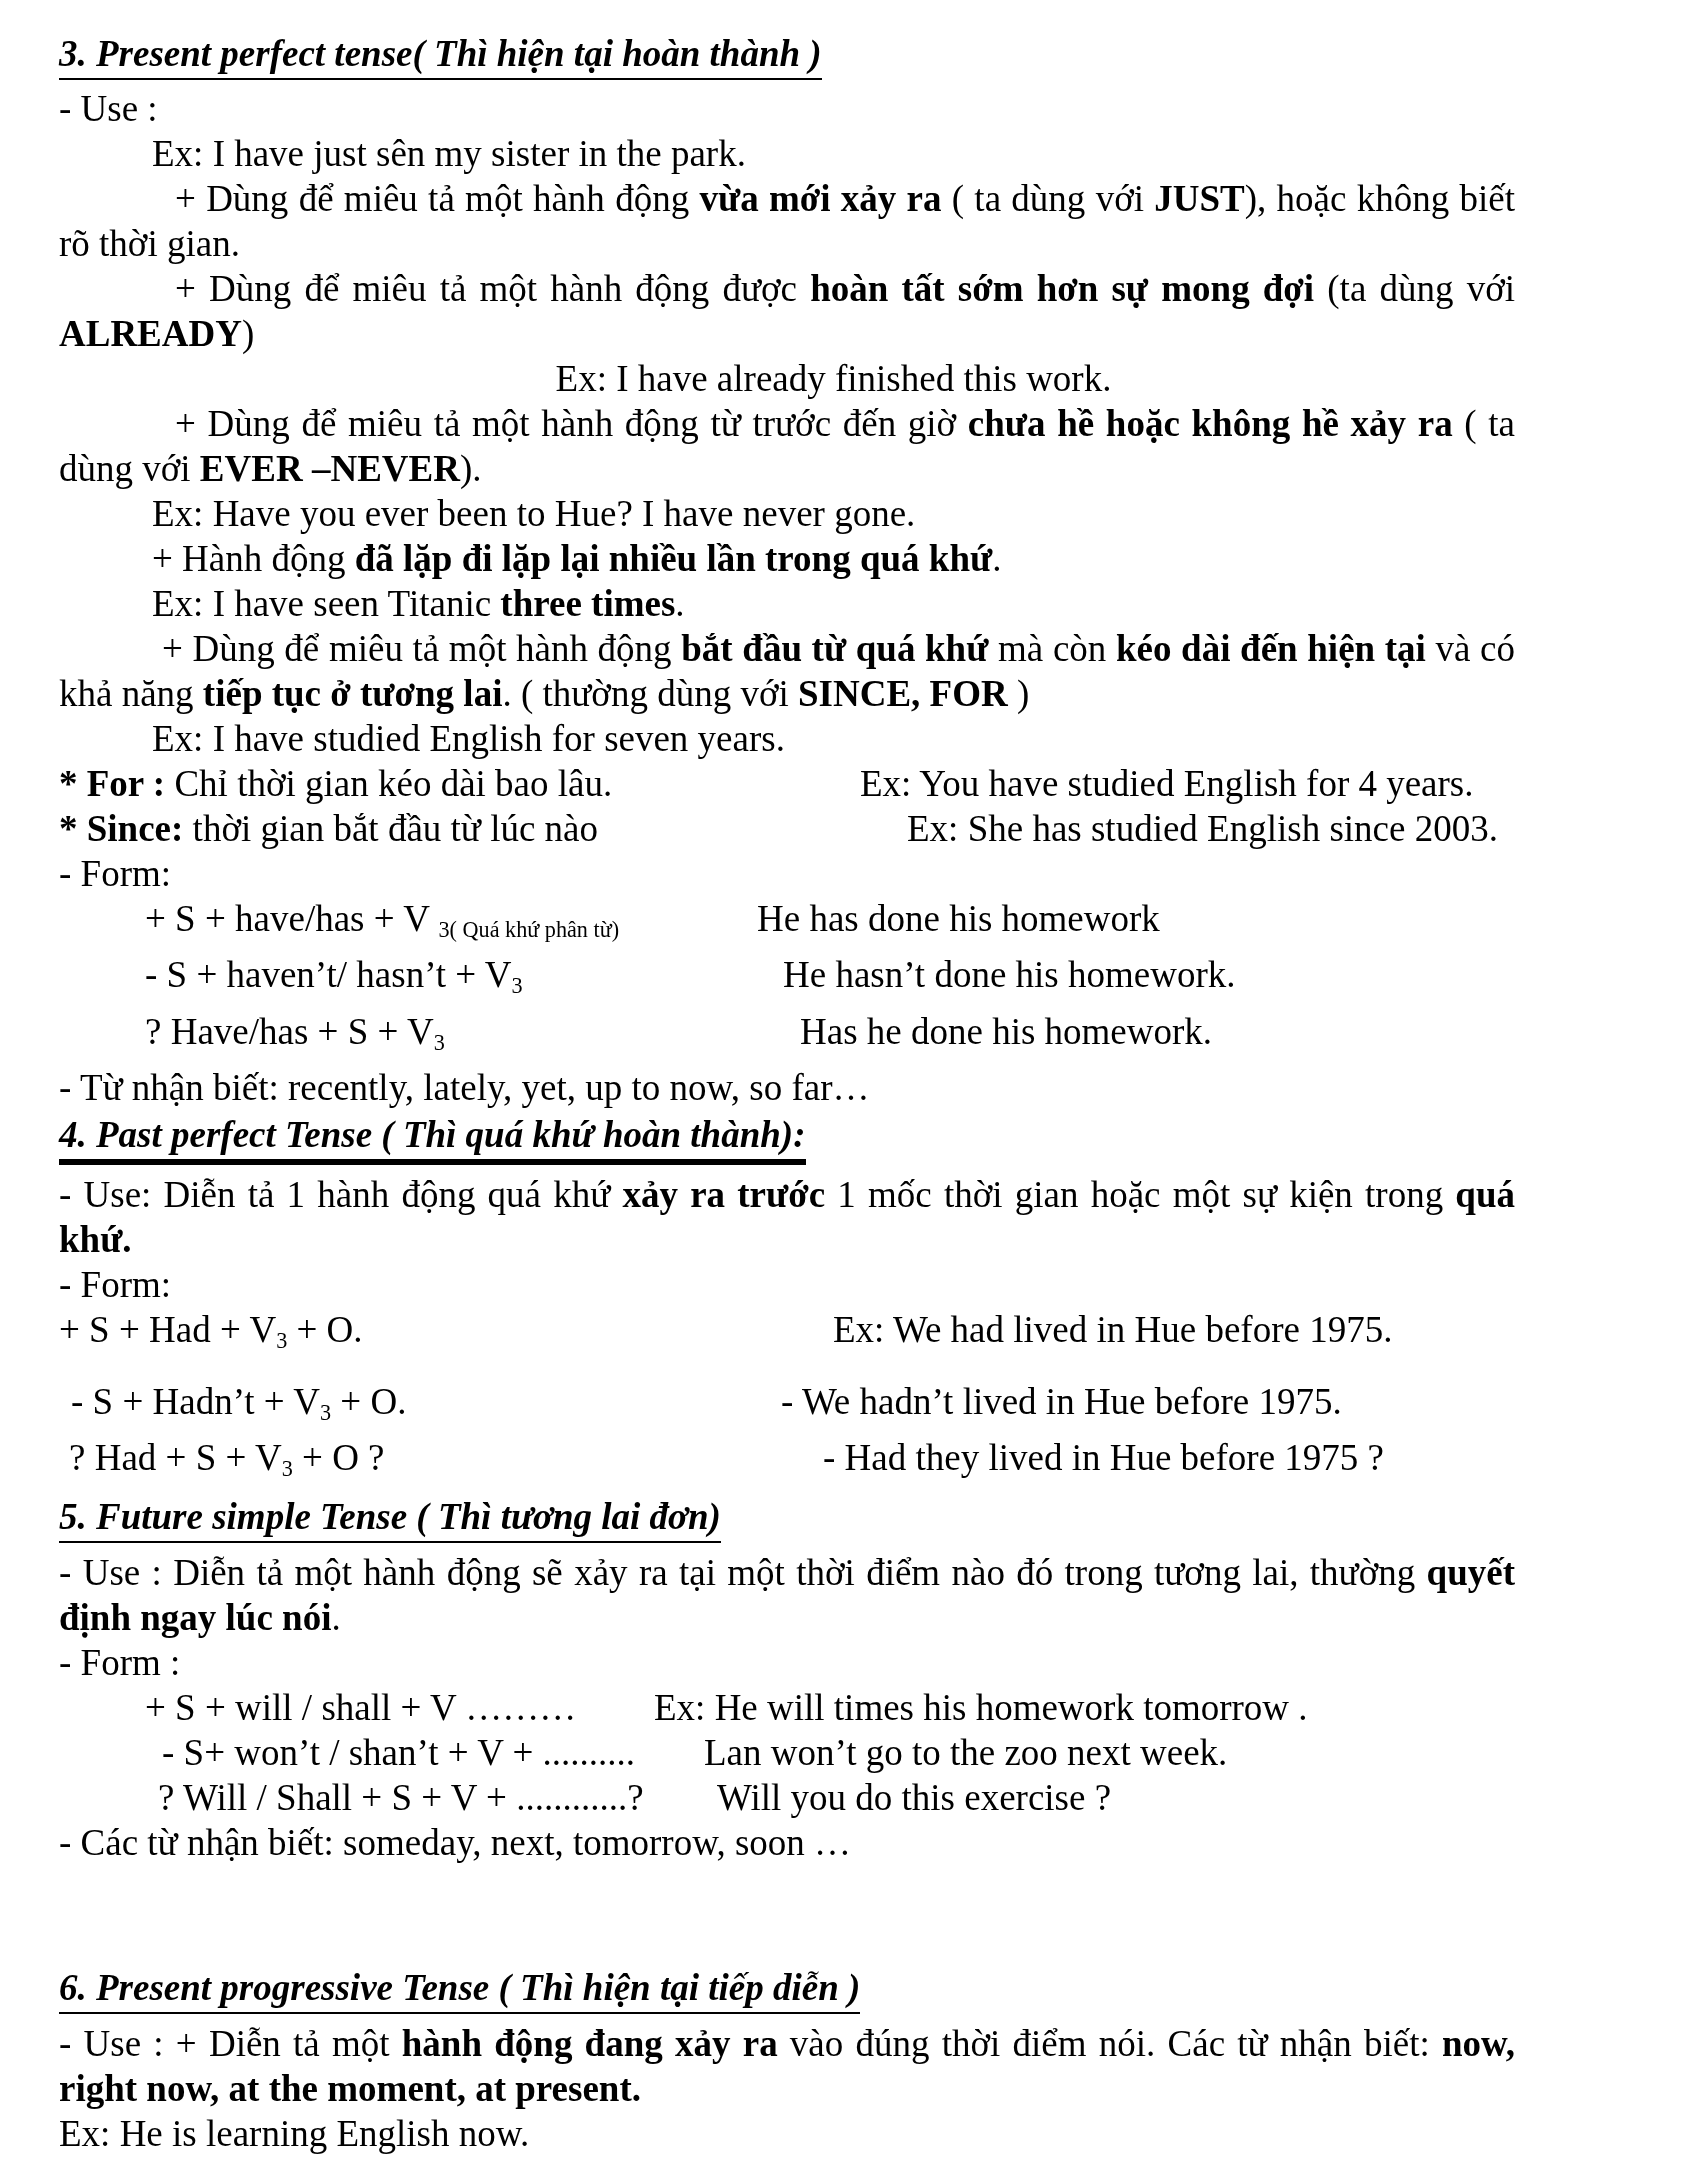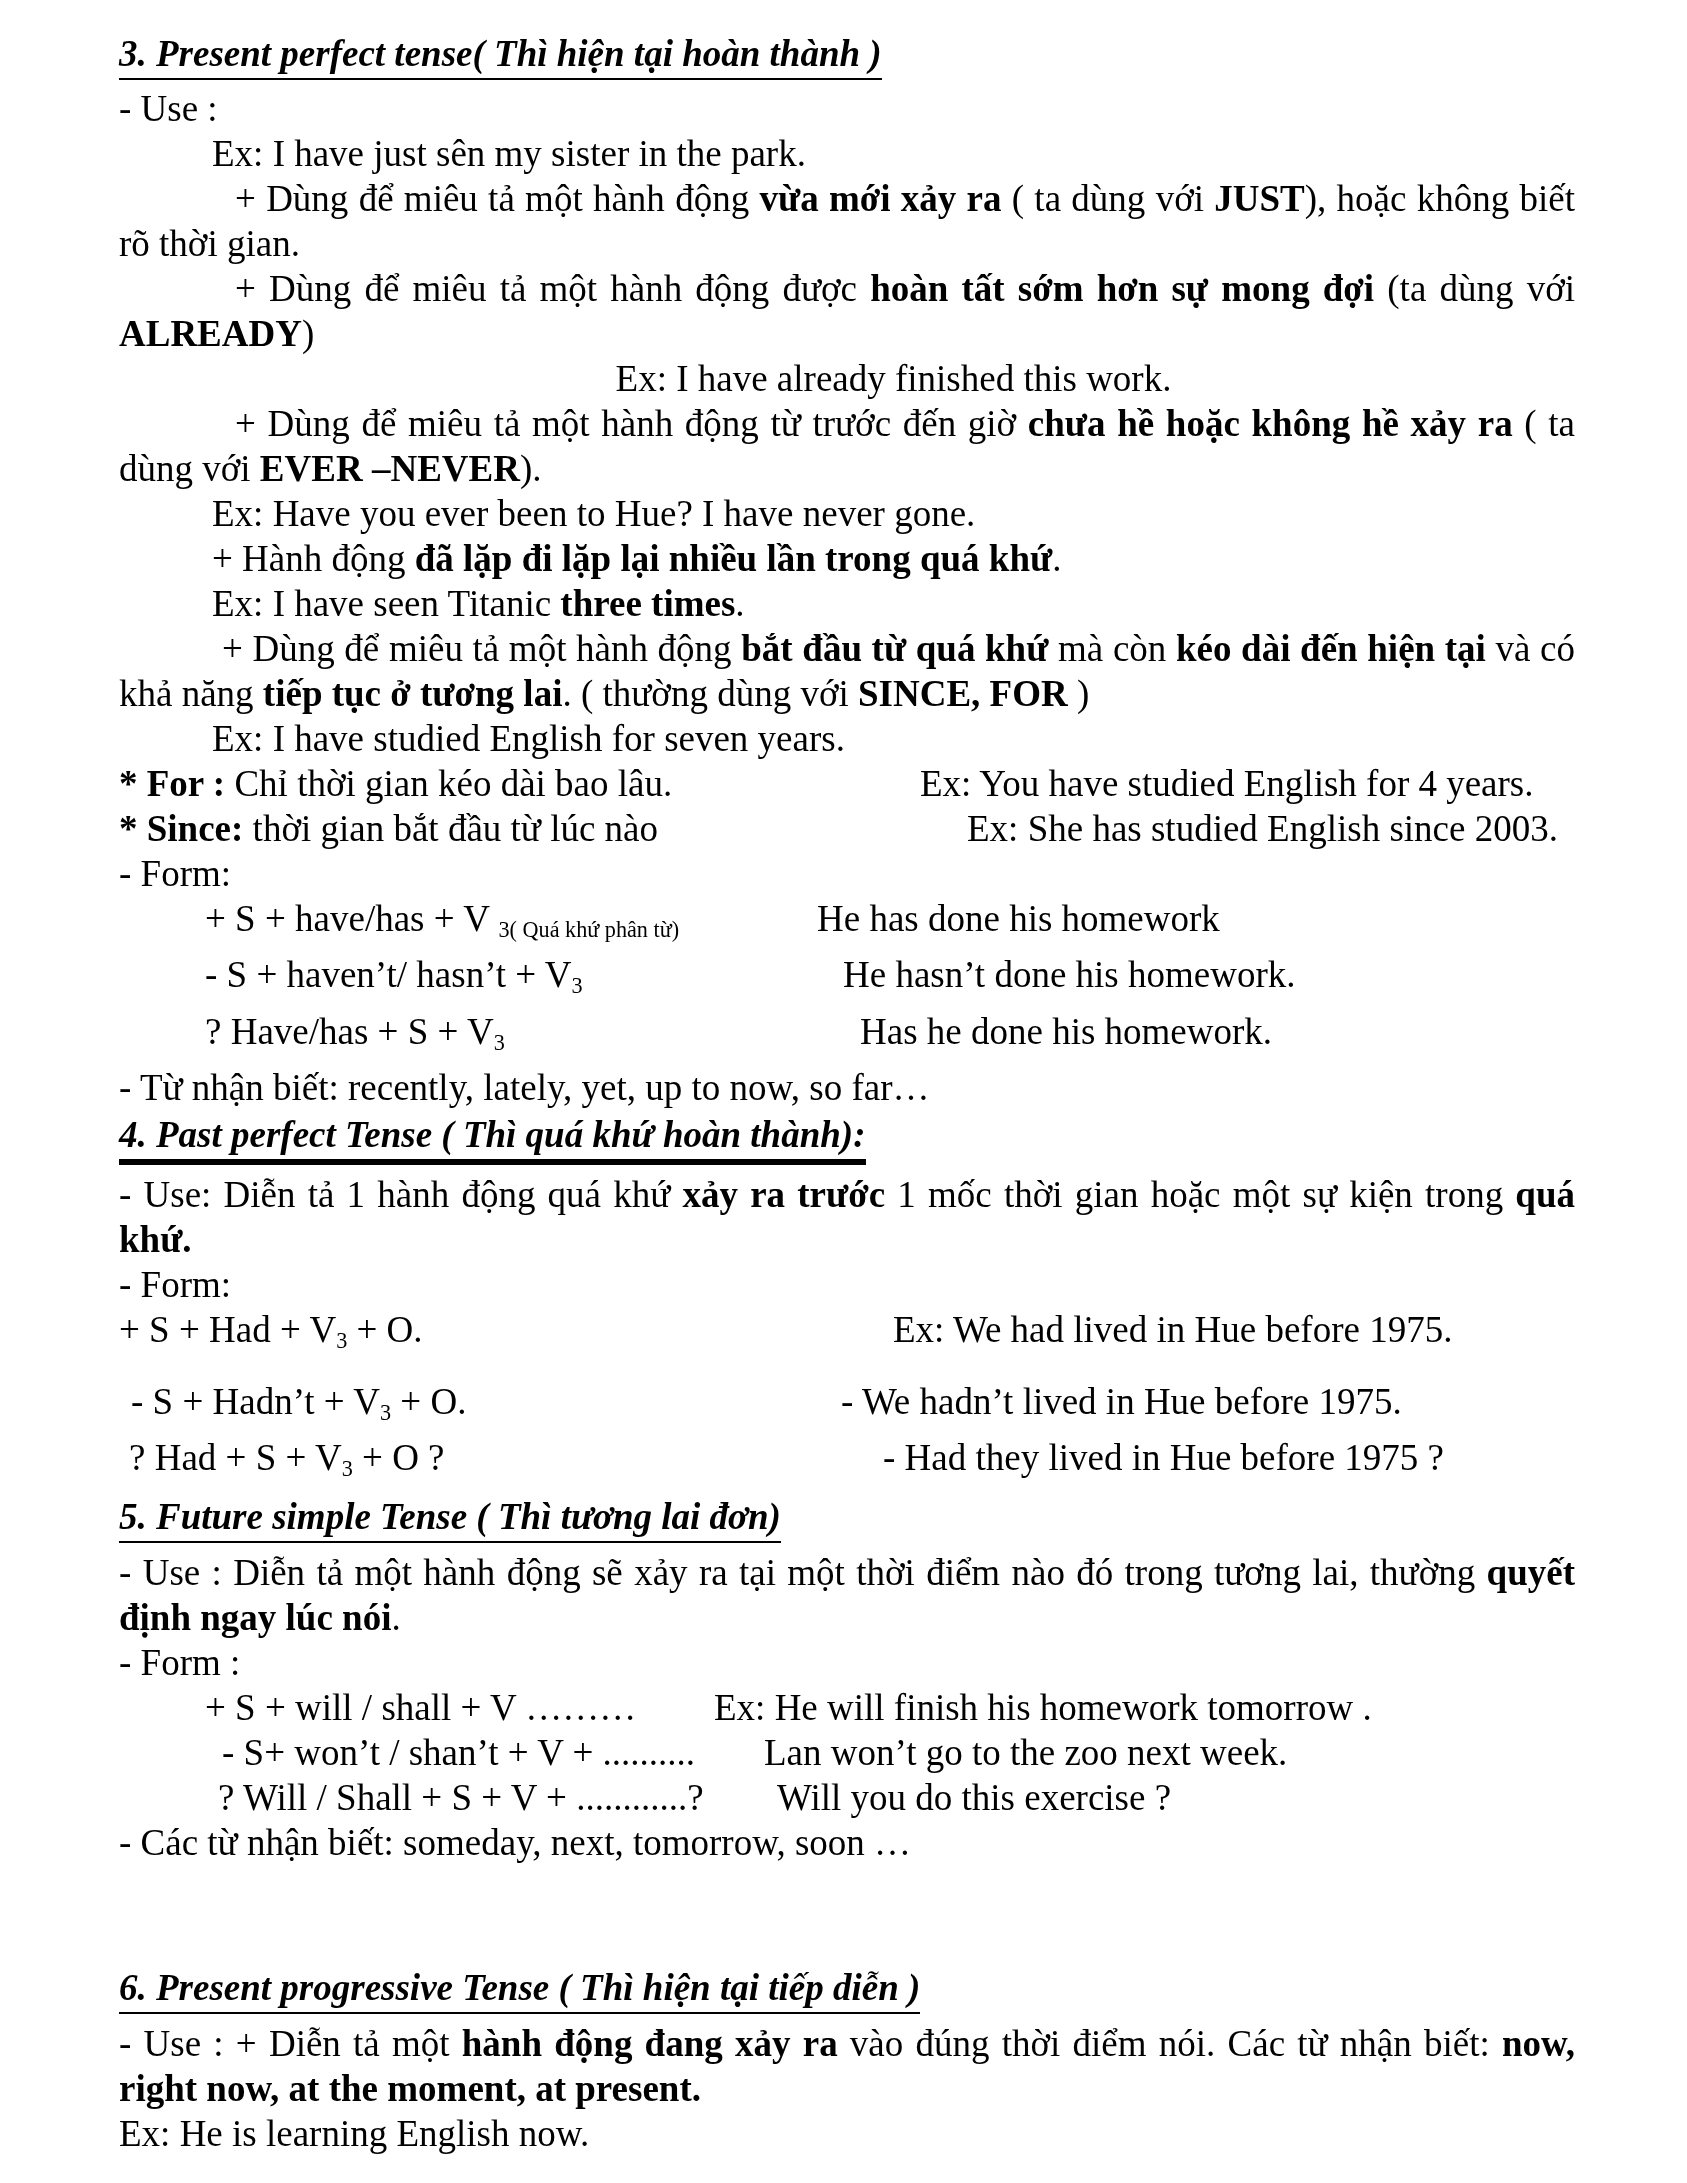--- a/index.html
+++ b/index.html
@@ -4,21 +4,21 @@
 <style>
   html,body{margin:0;padding:0;background:#ffffff;}
   body{
     width:1687px;height:2183px;
     font-family:"Liberation Serif","DejaVu Serif",serif;
     color:#000;
   }
   .page{
     box-sizing:border-box;
     width:1687px;height:2183px;
-    padding:28px 112px 0 119px;
+    padding:28px 112px 0 59px;
     overflow:hidden;
   }
   .doc{width:1456px;font-size:37px;line-height:45px;}
   .block{margin:0;}
   .para{text-align:justify;}
   .heading{font-weight:bold;font-style:italic;margin:2.6px 0 6.6px 0;}
   .hl{display:inline-block;border-bottom:2.6px solid #000;padding-bottom:2px;}
   .hl.thick{border-bottom-width:6.6px;}
   .row{position:relative;}
   .row .right{position:absolute;top:0;white-space:nowrap;}
@@ -52,21 +52,21 @@
       <div class="block line"><span>- Từ nhận biết:  recently, lately, yet, up to now, so far…</span></div>
       <div class="block heading"><span class="hl thick"><span>4. Past perfect Tense ( Thì quá khứ hoàn thành):</span></span></div>
       <div class="block para"><span>- Use: Diễn tả 1 hành động quá khứ </span><span class="b">xảy ra trước</span><span> 1 mốc thời gian hoặc một sự kiện trong </span><span class="b">quá khứ.</span></div>
       <div class="block line"><span>- Form:</span></div>
       <div class="block row"><span><span>+ S + Had + V</span><span class="sub">3</span><span> + O.</span></span><span class="right" style="left: 774px;"><span>Ex: We had lived in Hue before 1975.</span></span></div>
       <div class="block row" style="padding-left: 12px; margin-top: 16px;"><span><span>- S + Hadn’t  + V</span><span class="sub">3</span><span> + O.</span></span><span class="right" style="left: 722px;"><span>- We hadn’t lived in Hue before 1975.</span></span></div>
       <div class="block row" style="padding-left: 10px;"><span><span>? Had + S + V</span><span class="sub">3</span><span> + O ?</span></span><span class="right" style="left: 764px;"><span>- Had they lived in Hue before 1975 ?</span></span></div>
       <div class="block heading"><span class="hl"><span>5. Future simple Tense ( Thì tương lai đơn)</span></span></div>
       <div class="block para"><span>- Use : Diễn tả một hành động sẽ xảy ra tại một thời điểm nào đó trong tương lai, thường </span><span class="b">quyết định ngay lúc nói</span><span>.</span></div>
       <div class="block line"><span>- Form :</span></div>
-      <div class="block row" style="padding-left: 86px;"><span><span>+  S +  will / shall  + V ………</span></span><span class="right" style="left: 595px;"><span>Ex:  He will finish his homework tomorrow .</span></span></div>
+      <div class="block row" style="padding-left: 86px;"><span><span>+  S +  will / shall  + V ………</span></span><span class="right" style="left: 595px;"><span>Ex:  He will times his homework tomorrow .</span></span></div>
       <div class="block row" style="padding-left: 103px;"><span><span>-  S+ won’t / shan’t  + V  + ..........</span></span><span class="right" style="left: 645px;"><span>Lan won’t go to the zoo next week.</span></span></div>
       <div class="block row" style="padding-left: 99px;"><span><span>?  Will / Shall  +  S  + V  + ............?</span></span><span class="right" style="left: 658px;"><span>Will you do this exercise ?</span></span></div>
       <div class="block line"><span>- Các từ nhận biết:  someday, next, tomorrow, soon …</span></div>
       <div class="block spacer" style="height: 98px;"></div>
       <div class="block heading"><span class="hl"><span>6. Present progressive Tense ( Thì hiện tại tiếp diễn )</span></span></div>
       <div class="block para"><span>- Use : + Diễn tả một </span><span class="b">hành động đang  xảy ra</span><span> vào đúng thời điểm nói. Các từ nhận biết: </span><span class="b">now, right now, at the moment, at present.</span></div>
       <div class="block line"><span>Ex: He is learning English now.</span></div>
     </div>
 </div>
 

